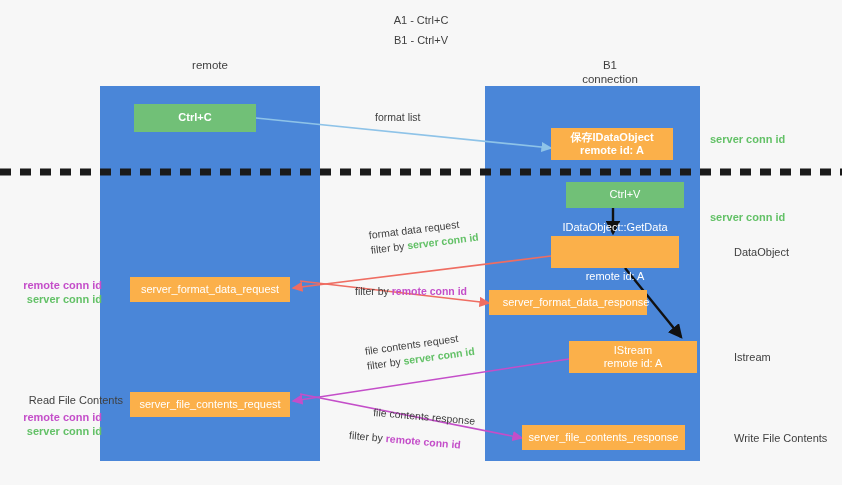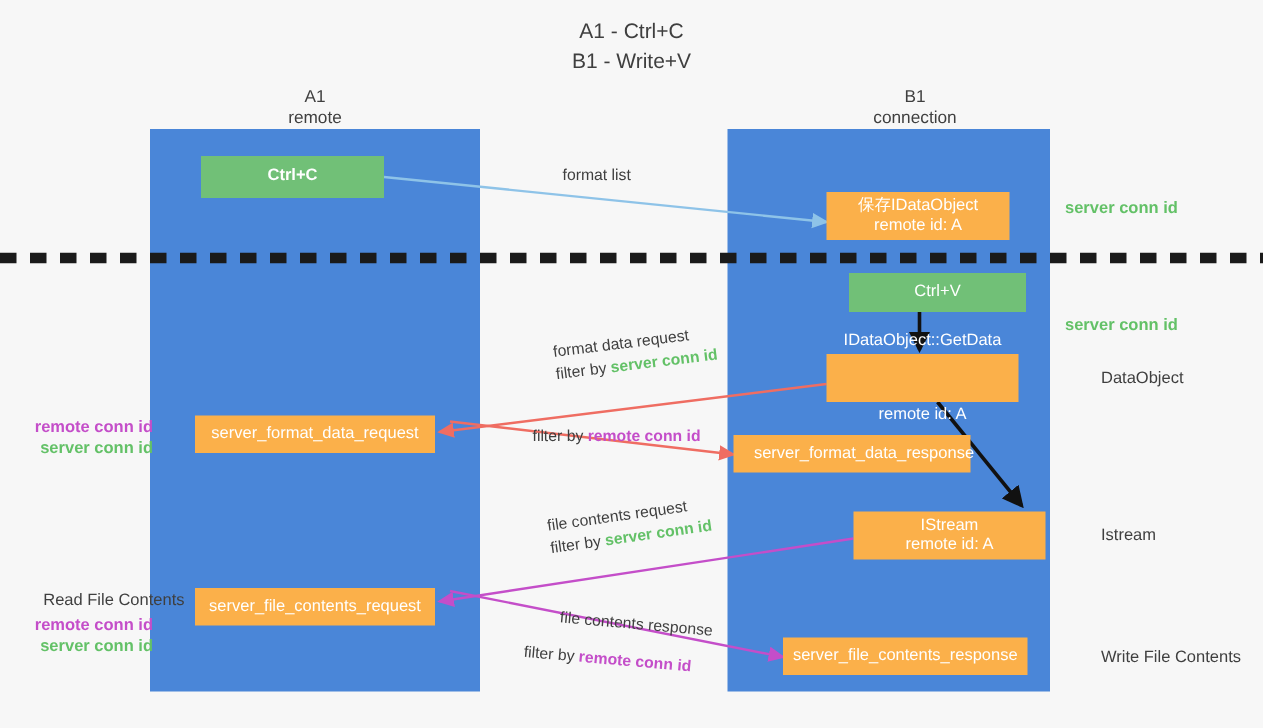--- a/index.html
+++ b/index.html
@@ -20,21 +20,21 @@
     inset: 0;
     background: #f7f7f7;
   }
   .abs { position: absolute; }
 
   
   .title-block {
     left: 0; top: 10px;
     width: 842px;
     text-align: center;
-    font-size: 14px;
+    font-size: 11px;
     line-height: 20px;
     color: #3f3f3f;
   }
 
   
   .col-head {
     text-align: center;
     font-size: 11.5px;
     line-height: 14px;
     color: #3f3f3f;
@@ -88,25 +88,24 @@
     pointer-events: none;
   }
 </style>
 </head>
 <body>
 
 <div id="stage">
 
   <div class="abs title-block">
     <div>A1 - Ctrl+C</div>
-    <div>B1 - Write+V</div>
+    <div>B1 - Ctrl+V</div>
   </div>
 
   <div class="abs col-head" style="left:130px; top:58px; width:160px;">
-    <div>A1</div>
     <div>remote</div>
   </div>
   <div class="abs col-head" style="left:530px; top:58px; width:160px;">
     <div>B1</div>
     <div>connection</div>
   </div>
 
   <div class="abs lane" style="left:100px; top:86px; width:220px; height:375px;"></div>
   <div class="abs lane" style="left:485px; top:86px; width:215px; height:375px;"></div>
 
@@ -140,21 +139,21 @@
 
     <path d="M569,359 L293,401" stroke="#c44ec9" stroke-width="1.6" fill="none" marker-end="url(#ah-purple)"></path>
 
     <path d="M300,394 L522,438" stroke="#c44ec9" stroke-width="1.6" fill="none" marker-end="url(#ah-purple)"></path>
   </svg>
 
   <div class="abs box green" style="left:134px; top:104px; width:122px; height:28px;font-weight:bold;">
     <span>Ctrl+C</span>
   </div>
 
-  <div class="abs box orange" style="left:551px; top:128px; width:122px; height:32px;">
+  <div class="abs box orange" style="left:551px; top:128px; width:122px; height:32px;font-weight:bold;">
     <span>保存IDataObject</span>
     <span>remote id: A</span>
   </div>
 
   <div class="abs box green" style="left:554px; top:182px; width:118px; height:26px;margin-left:12px;">
     <span>Ctrl+V</span>
   </div>
 
   <div class="abs box orange" style="left:551px; top:236px; width:128px; height:32px;gap:36px;">
     <span>IDataObject::GetData</span>

